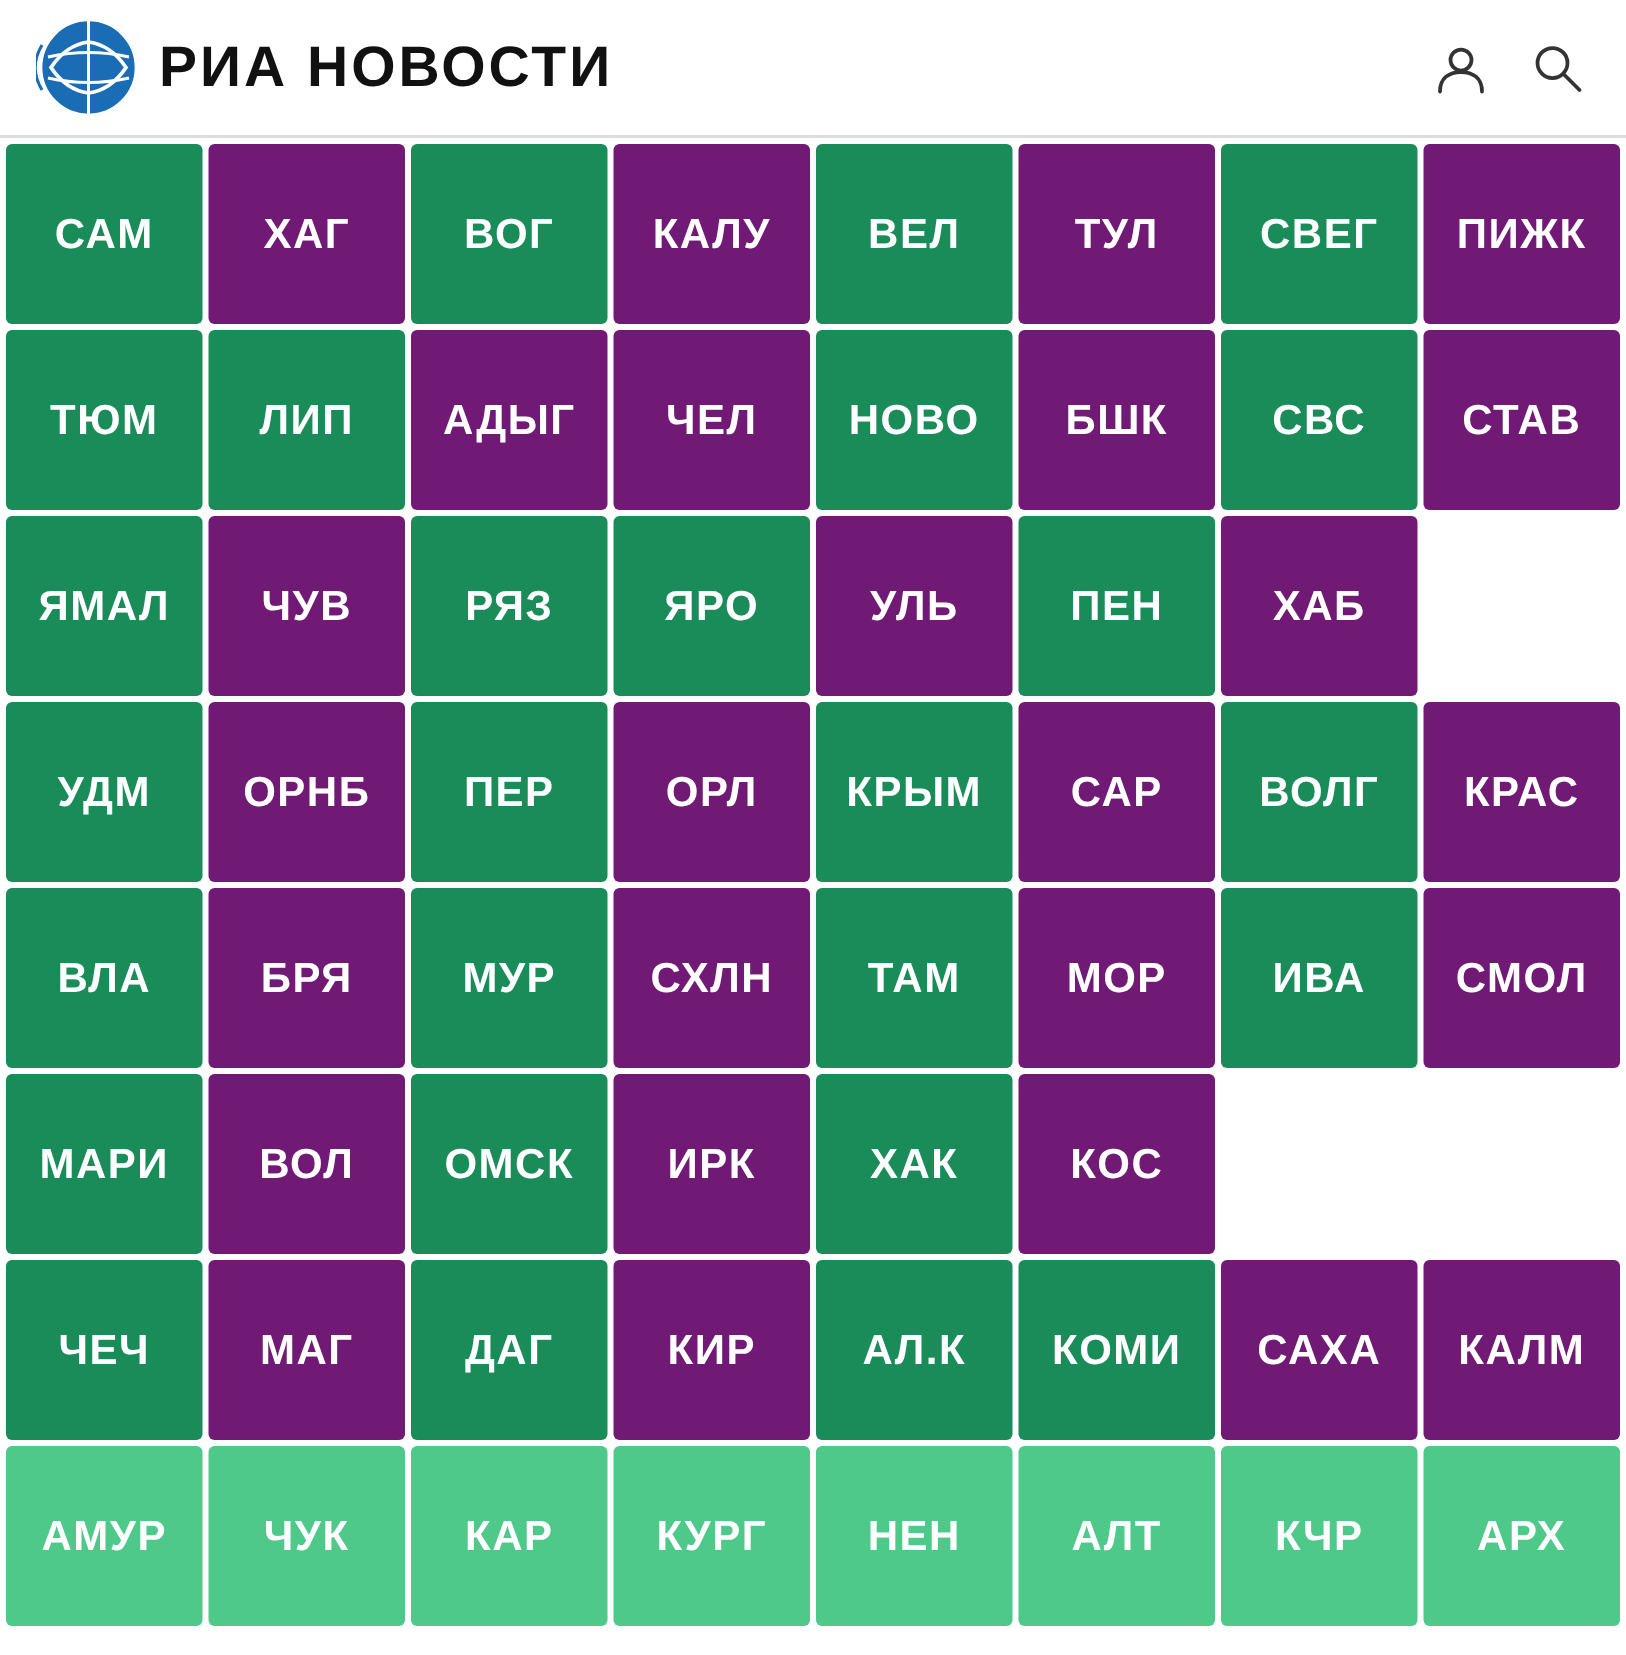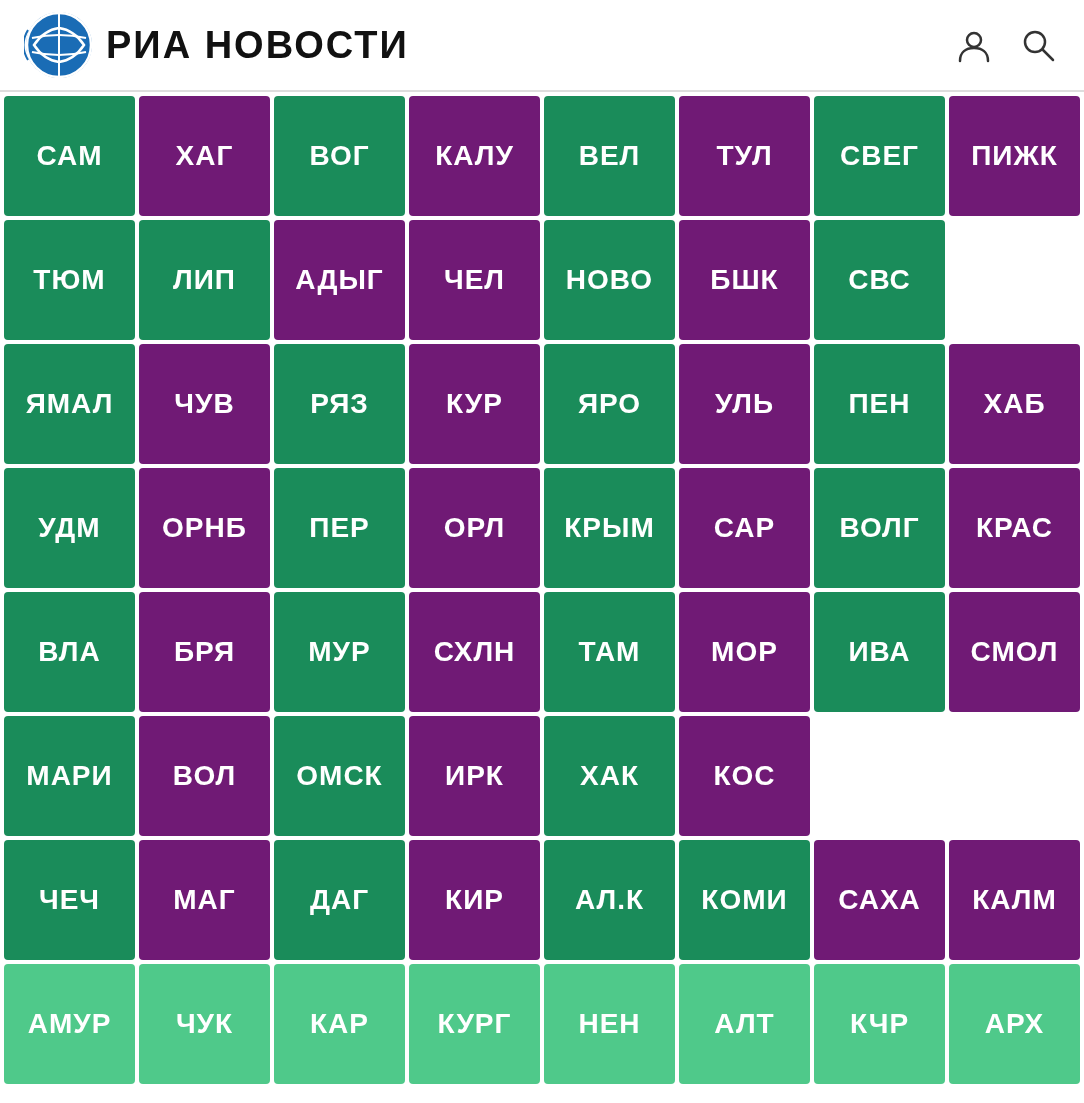--- a/index.html
+++ b/index.html
@@ -130,26 +130,26 @@
       <div class="cell cell-mid">ПИЖК</div>
     </div>
     <div class="grid-row">
       <div class="cell cell-dark">ТЮМ</div>
       <div class="cell cell-dark">ЛИП</div>
       <div class="cell cell-mid">АДЫГ</div>
       <div class="cell cell-mid">ЧЕЛ</div>
       <div class="cell cell-dark">НОВО</div>
       <div class="cell cell-mid">БШК</div>
       <div class="cell cell-dark">СВС</div>
+      <div class="cell cell-mid">СТАВ</div>
     </div>
     <div class="grid-row">
       <div class="cell cell-dark">ЯМАЛ</div>
       <div class="cell cell-mid">ЧУВ</div>
       <div class="cell cell-dark">РЯЗ</div>
-      <div class="cell cell-mid">КУР</div>
       <div class="cell cell-dark">ЯРО</div>
       <div class="cell cell-mid">УЛЬ</div>
       <div class="cell cell-dark">ПЕН</div>
       <div class="cell cell-mid">ХАБ</div>
     </div>
     <div class="grid-row">
       <div class="cell cell-dark">УДМ</div>
       <div class="cell cell-mid">ОРНБ</div>
       <div class="cell cell-dark">ПЕР</div>
       <div class="cell cell-mid">ОРЛ</div>

